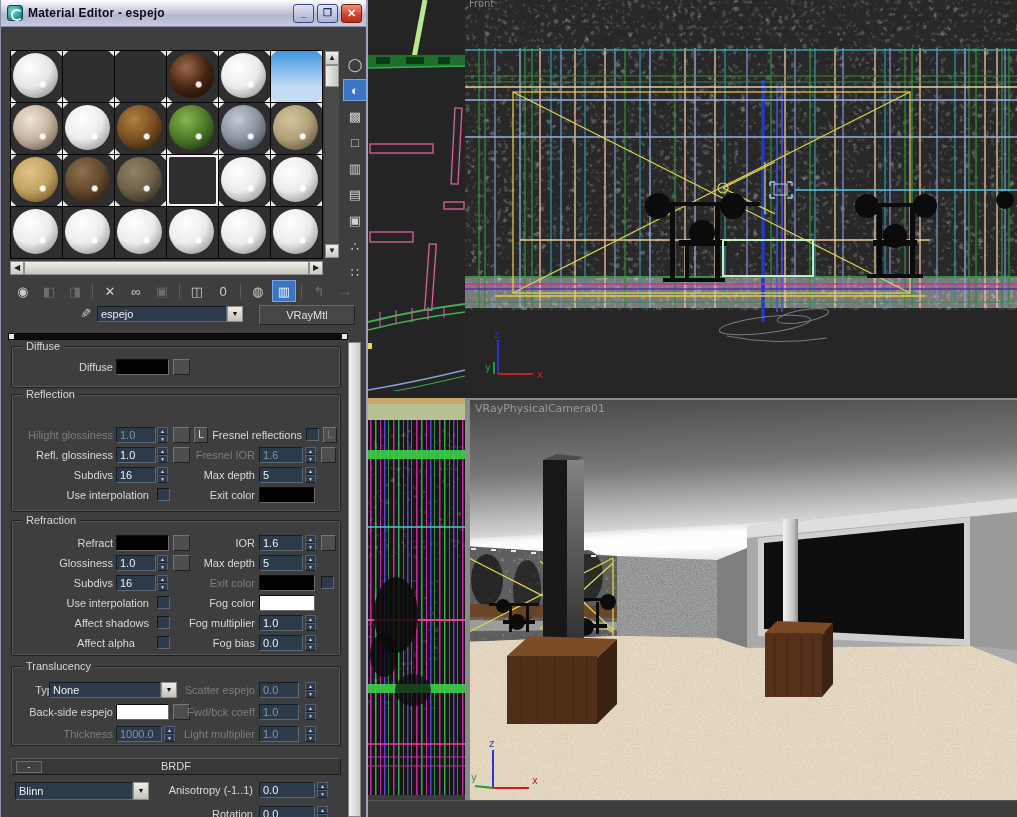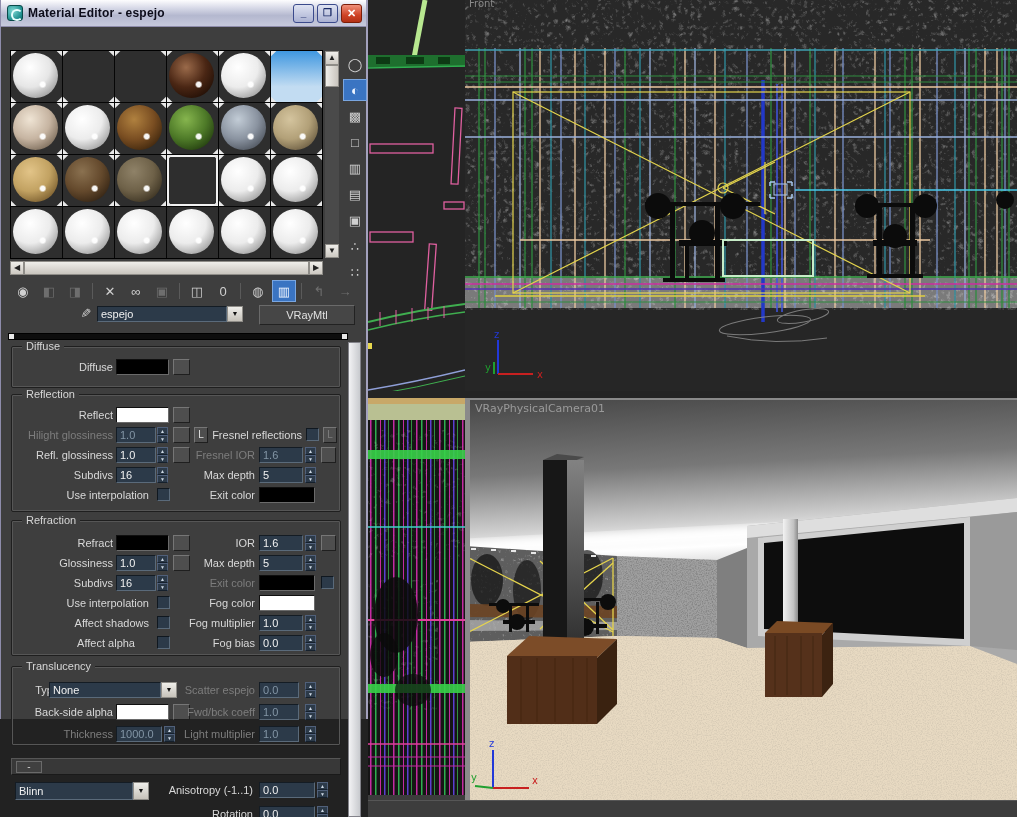--- a/index.html
+++ b/index.html
@@ -8,21 +8,21 @@
   .stage *{box-sizing:border-box}
 
   
   .vp-strip{position:absolute;left:368px;top:0;width:97px;height:800px}
   .vp-front{position:absolute;left:465px;top:0;width:552px;height:391px;background:#282828}
   .vp-divider{position:absolute;left:368px;top:391px;width:649px;height:7px;background:#242424}
   .vp-camera{position:absolute;left:465px;top:398px;width:552px;height:402px;background:#555}
   .vp-bottombar{position:absolute;left:368px;top:800px;width:649px;height:17px;background:#3d3d3d;border-top:1px solid #565656}
 
   
-  .mat-window{position:absolute;left:0;top:0;width:368px;height:719px;background:#3e3e3e;
+  .mat-window{position:absolute;left:0;top:0;width:368px;height:817px;background:#3e3e3e;
               border-right:2px solid #a3a1bd;border-left:1px solid #8e8cab}
   .titlebar{position:absolute;left:0;top:0;width:100%;height:27px;
             background:linear-gradient(#fdfdfe,#d8dae8 30%,#b4b8cf 60%,#c6c9dc);
             display:flex;align-items:center;padding:0 4px;border-bottom:1px solid #8e8cab}
   .app-icon{width:16px;height:16px;border-radius:3px;background:radial-gradient(circle at 35% 35%,#7fd8d4,#1f8f8f 70%,#0d5f5f);
             border:1px solid #0a4a4a;margin:0 5px 0 2px;position:relative}
   .app-icon::after{content:"";position:absolute;left:3px;top:3px;width:8px;height:8px;border:2px solid #eaffff;border-radius:50%;border-right-color:transparent}
   .title-text{font-weight:bold;font-size:12px;color:#0c0c1a;flex:1;letter-spacing:.2px}
   .winbtn{width:21px;height:19px;margin-left:3px;border-radius:3px;border:1px solid #3b4a8c;
           background:linear-gradient(#dfe3f2,#aab1d2);color:#1a2a66;font-size:10px;line-height:16px;text-align:center;font-weight:bold}
@@ -670,25 +670,20 @@
     </div>
     <div class="row" style="left:0;top:359px;width:368px">
       <span class="lbl" style="left:14px;width:98px">Diffuse</span>
       <span class="swatch" style="left: 115px; width: 53px; background: rgb(0, 0, 0);"></span>
       <span class="mapbtn" style="left:172px"></span>
     </div>
 
     <div class="group" style="top:394px;height:118px">
       <span class="gtitle">Reflection</span>
     </div>
-    <div class="row" style="left:0;top:407px;width:368px">
-      <span class="lbl" style="left:14px;width:98px">Reflect</span>
-      <span class="swatch" style="left: 115px; width: 53px; background: rgb(255, 255, 255);"></span>
-      <span class="mapbtn" style="left:172px"></span>
-    </div>
     <div class="row" style="left:0;top:427px;width:368px">
       <span class="lbl dis" style="left:14px;width:98px">Hilight glossiness</span>
       <span class="field val dis" style="left:115px;width:40px">1.0</span>
       <span class="spin" style="left:156px">
           <span>▲</span>
           <span>▼</span>
         </span>
       <span class="mapbtn" style="left:172px"></span>
       <span class="lbtn" style="left:193px">L</span>
       <span class="lbl" style="left:150px;width:151px">Fresnel reflections</span>
@@ -810,21 +805,21 @@
         <span class="dd-arrow">▼</span>
       </span>
       <span class="lbl dis" style="left:150px;width:104px">Scatter espejo</span>
       <span class="field val dis" style="left:258px;width:40px">0.0</span>
       <span class="spin" style="left:304px">
           <span>▲</span>
           <span>▼</span>
         </span>
     </div>
     <div class="row" style="left:0;top:704px;width:368px">
-      <span class="lbl" style="left:14px;width:98px">Back-side alpha</span>
+      <span class="lbl" style="left:14px;width:98px">Back-side espejo</span>
       <span class="swatch" style="left: 115px; width: 53px; background: rgb(255, 255, 255);"></span>
       <span class="mapbtn" style="left:172px"></span>
       <span class="lbl dis" style="left:150px;width:104px">Fwd/bck coeff</span>
       <span class="field val dis" style="left:258px;width:40px">1.0</span>
       <span class="spin" style="left:304px">
           <span>▲</span>
           <span>▼</span>
         </span>
     </div>
     <div class="row" style="left:0;top:726px;width:368px">
@@ -837,20 +832,21 @@
       <span class="lbl dis" style="left:150px;width:104px">Light multiplier</span>
       <span class="field val dis" style="left:258px;width:40px">1.0</span>
       <span class="spin" style="left:304px">
           <span>▲</span>
           <span>▼</span>
         </span>
     </div>
 
     <div class="brdf-head">
       <span class="minus">-</span>
+      <span class="htxt">BRDF</span>
     </div>
     <div class="row" style="left:0;top:782px;width:368px">
       <span class="ddrow" style="left:14px">
         <span class="field" style="width:118px;height:18px;line-height:15px">Blinn</span>
         <span class="dd-arrow" style="height:18px;line-height:16px">▼</span>
       </span>
       <span class="lbl" style="left:120px;width:132px">Anisotropy (-1..1)</span>
       <span class="field val" style="left:258px;width:56px">0.0</span>
       <span class="spin" style="left:316px">
           <span>▲</span>

